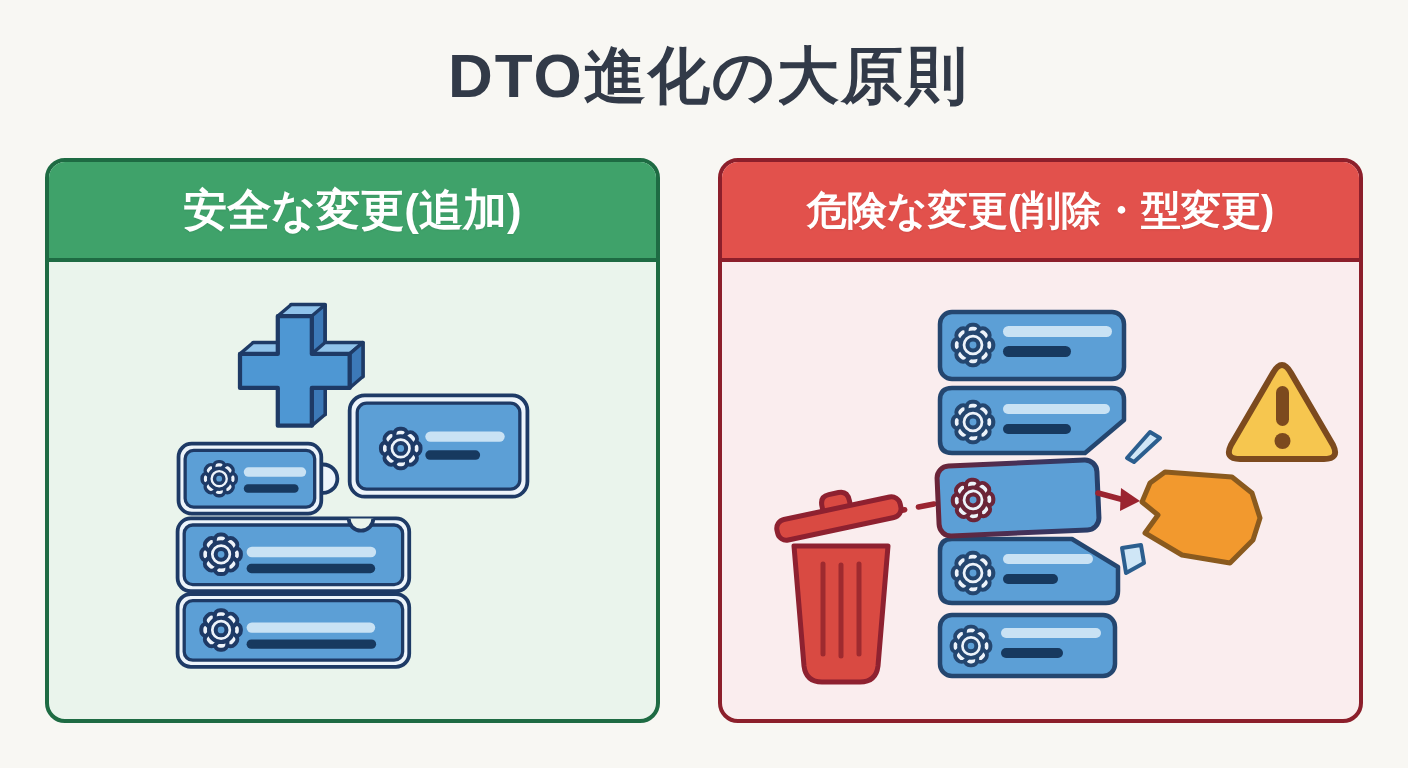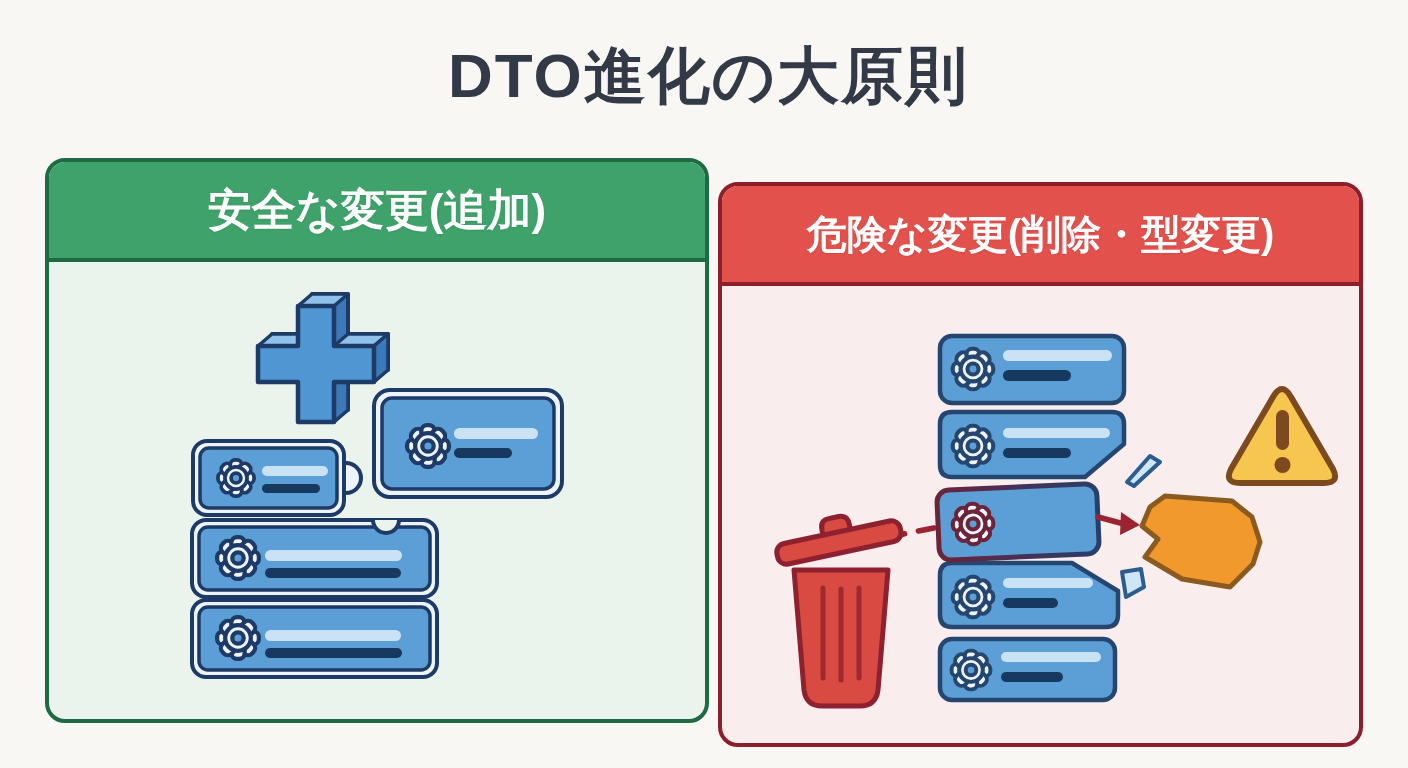--- a/index.html
+++ b/index.html
@@ -11,22 +11,22 @@
   }
   .title {
     position:absolute; top:34px; left:0; width:100%;
     text-align:center; font-size:62px; font-weight:900;
     letter-spacing:2px; color:var(--title-ink,#323A48);padding-left:9px;
   }
   .panel {
     position:absolute; top:158px; height:565px;
     border:4px solid; border-radius:20px; overflow:hidden;
   }
-  .panel.safe   { left:45px;  width:664px; border-color:var(--green-dark,#1E6B43); background:var(--green-bg,#EAF4EC); }
-  .panel.danger { left:718px; width:645px; border-color:var(--red-dark,#8C1F2B);  background:var(--red-bg,#FAEDEE);margin-top:24px; }
+  .panel.safe   { left:45px;  width:615px; border-color:var(--green-dark,#1E6B43); background:var(--green-bg,#EAF4EC); }
+  .panel.danger { left:718px; width:645px; border-color:var(--red-dark,#8C1F2B);  background:var(--red-bg,#FAEDEE); }
   .panel-header {
     height:100px; display:flex; align-items:center; justify-content:center;
     color:#FFFFFF; font-weight:800; border-bottom:4px solid;
     text-shadow:0 1px 2px rgba(0,0,0,0.08);
   }
   .safe   .panel-header { background:var(--green,#3FA26A); border-color:var(--green-dark,#1E6B43); font-size:44px; }
   .danger .panel-header { background:var(--red,#E2514C);  border-color:var(--red-dark,#8C1F2B);  font-size:40px; }
   .panel-body { position:relative; height:457px; }
   svg.art { position:absolute; left:0; top:0; width:100%; height:100%; display:block; }
 </style>

